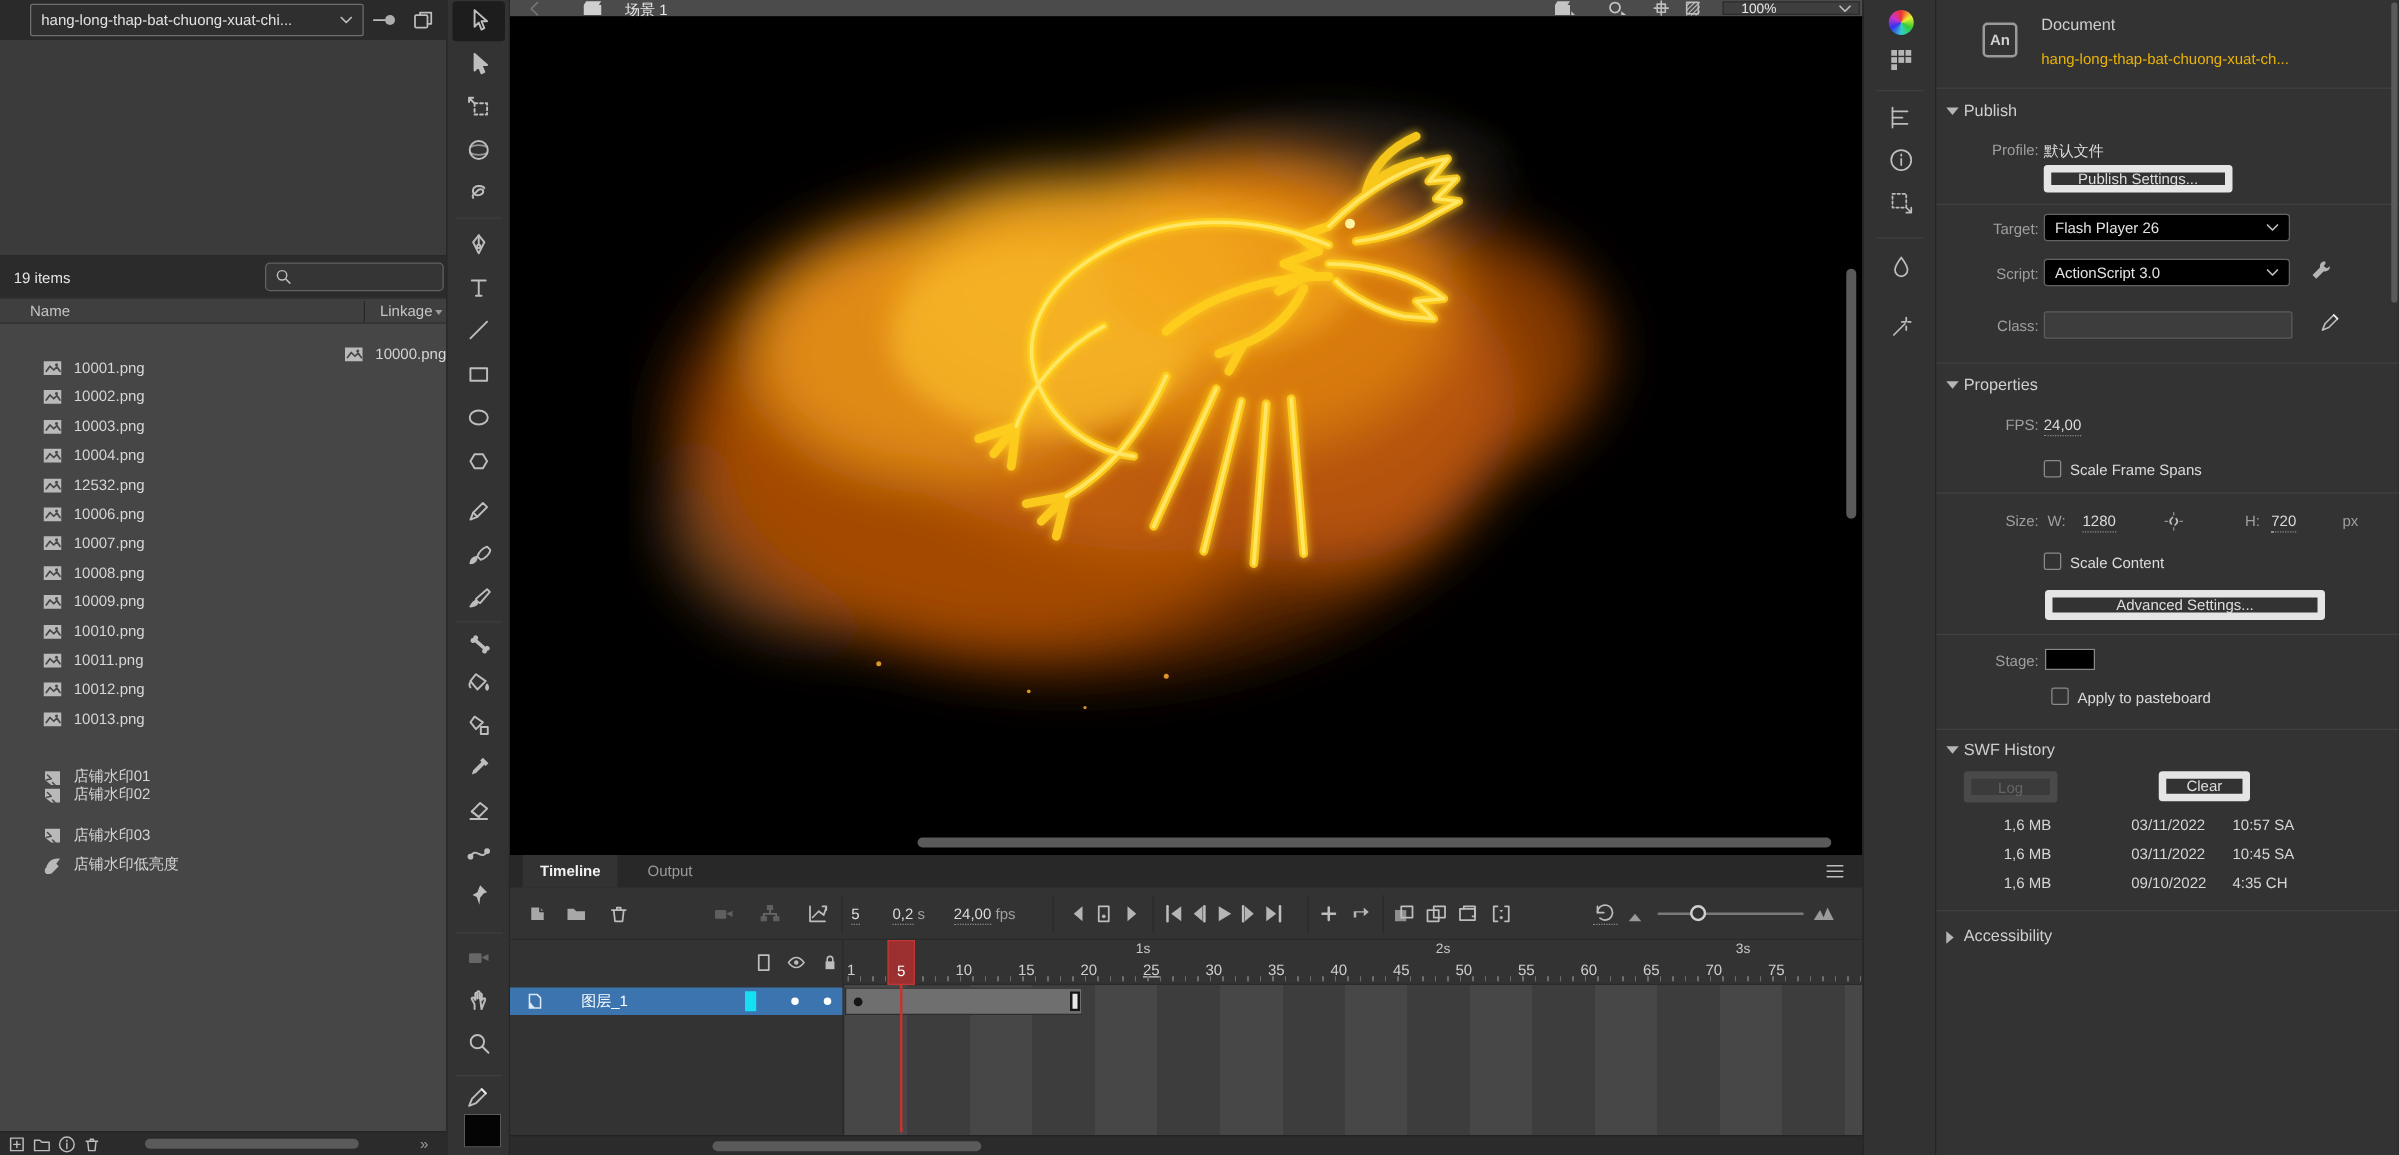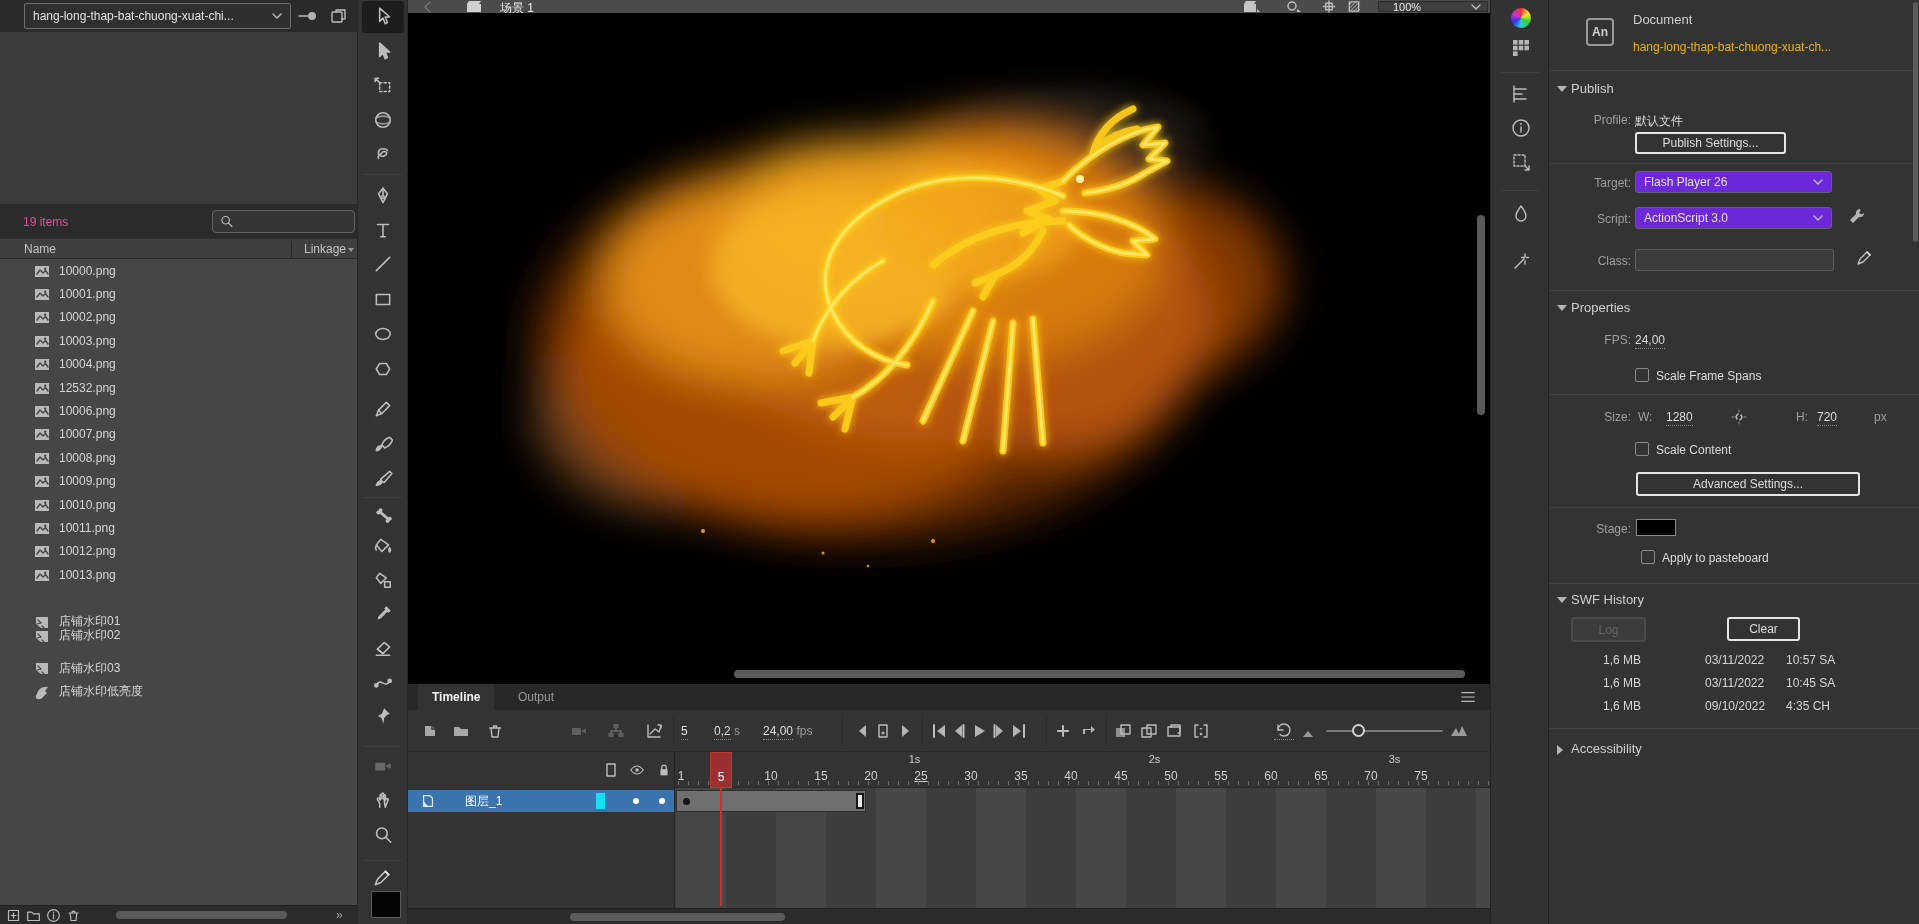--- a/index.html
+++ b/index.html
@@ -51,22 +51,22 @@
 
 .strip{position:absolute;left:1490px;top:0;width:58px;height:924px;background:#323232;border-left:1px solid #232323}
 .sic{position:absolute;left:20px;width:20px;height:20px}
 
 .rpanel{position:absolute;left:1548px;top:0;width:371px;height:924px;background:#333;border-left:1px solid #232323}
 .rlabel{position:absolute;left:4px;width:78px;text-align:right;color:#9f9f9f}
 .rhead{position:absolute;left:22px;color:#cfcfcf;font-size:13px}
 .tri{position:absolute;left:8px;width:0;height:0}
 .tri.down{border-left:5px solid transparent;border-right:5px solid transparent;border-top:6px solid #b5b5b5}
 .tri.right{border-top:5px solid transparent;border-bottom:5px solid transparent;border-left:6px solid #b5b5b5}
-.rbtn{position:absolute;border:2px solid #e5e5e5;border-radius:3px;color:#dedede;display:flex;align-items:center;justify-content:center;background:transparent}
-.rdrop{position:absolute;left:86px;width:197px;height:22px;background:#6d28d9;border:1px solid #636363;border-radius:3px;color:#e4e4e4;display:flex;align-items:center;padding:0 8px}
+.rbtn{position:absolute;border:6px solid #e5e5e5;border-radius:3px;color:#dedede;display:flex;align-items:center;justify-content:center;background:transparent}
+.rdrop{position:absolute;left:86px;width:197px;height:22px;background:#000000;border:1px solid #636363;border-radius:3px;color:#e4e4e4;display:flex;align-items:center;padding:0 8px}
 .rchk{position:absolute;width:14px;height:14px;border:1px solid #8a8a8a;border-radius:2px;background:transparent}
 .rval{color:#dcdcdc}
 .chev{width:10px;height:6px;margin-left:auto}
 </style>
 </head>
 <body>
 
 <div class="app">
 
   <div class="lib-tabbar">
@@ -86,40 +86,40 @@
       <svg class="ic" width="18" height="18" viewBox="0 0 18 18">
           <rect x="2" y="5" width="10" height="10" rx="1"></rect>
           <path d="M6 5V3h9v9h-3"></path>
         </svg>
     </span>
   </div>
 
   <div class="lib-preview"></div>
 
   <div class="lib-countbar">
-    <span style="margin-left:23px;color:#ec4899">19 items</span>
+    <span style="margin-left:11px;color:#e5e5e5">19 items</span>
     <div class="searchbox">
       <svg class="ic" width="15" height="15" viewBox="0 0 18 18">
           <circle cx="8" cy="7.5" r="4.5"></circle>
           <path d="M11.5 11l4 4"></path>
         </svg>
     </div>
   </div>
 
   <div class="lib-header">
     <span class="abs" style="left:24px;top:3px">Name</span>
     <div class="vline" style="left:291px;top:2px;height:17px"></div>
     <span class="abs" style="left:294px;top:3px;width:52px;text-align:right">Linkage</span>
     <svg class="ic abs" style="left:347px;top:7px" width="8" height="8" viewBox="0 0 8 8">
         <path d="M1 2l3 4 3-4" fill="#9a9a9a" stroke="none"></path>
       </svg>
   </div>
 
   <div class="lib-list">
-      <div class="lib-row" style="top: 0px;">
+      <div class="lib-row" style="top: 12px; justify-content: flex-end;">
         <svg class="ic licon" viewBox="0 0 18 18">
           <rect x="2" y="4" width="14" height="11" fill="#b9b9b9" stroke="none"></rect>
           <path d="M4 12l3-4 3 3 2.5-2.5L15 12" stroke="#464646" fill="none" stroke-width="1.4"></path>
           <circle cx="12.2" cy="6.8" r="1.2" fill="#464646" stroke="none"></circle>
         </svg>
         <span class="llabel">10000.png</span>
       </div>
       <div class="lib-row" style="top: 23.4px;">
         <svg class="ic licon" viewBox="0 0 18 18">
           <rect x="2" y="4" width="14" height="11" fill="#b9b9b9" stroke="none"></rect>

